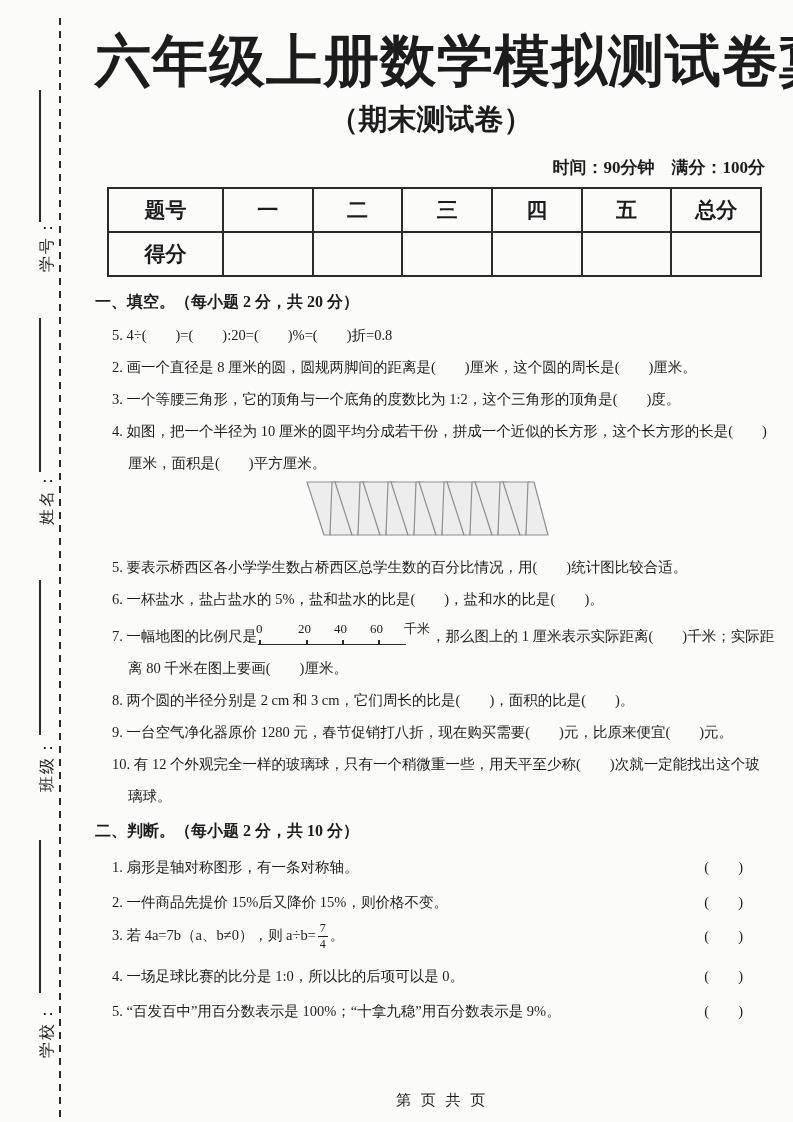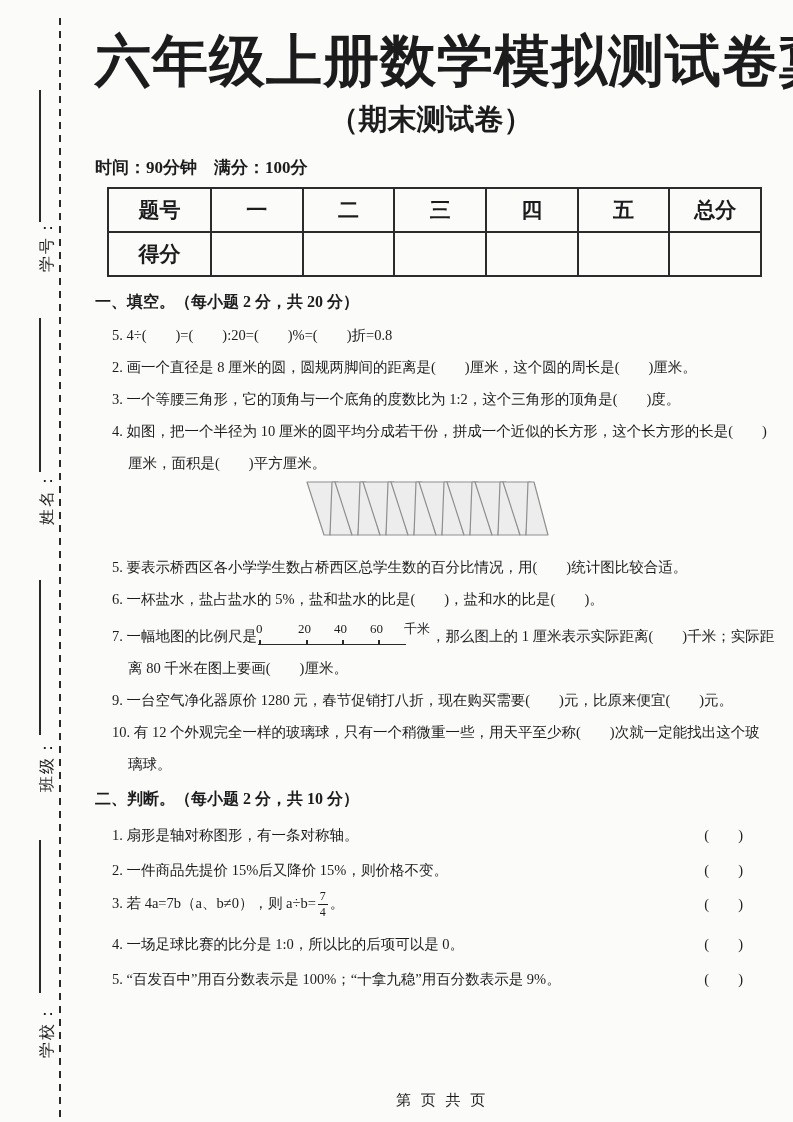--- a/index.html
+++ b/index.html
@@ -8,21 +8,21 @@
   .binding{position:absolute;left:59px;top:18px;bottom:0;width:2px;
     background:repeating-linear-gradient(to bottom,#2a2a2a 0 7px,transparent 7px 13px);}
   .writing-line{position:absolute;left:39px;width:2px;background:#2a2a2a;}
   .sidebar-label{position:absolute;left:37px;font-size:16px;letter-spacing:2px;white-space:nowrap;
     transform:rotate(-90deg);transform-origin:left top;}
   .content{position:absolute;left:95px;top:0;width:672px;}
   h1{margin-top:36px;font-family:"Liberation Sans",sans-serif;font-size:56px;line-height:50px;
     text-align:center;font-weight:bold;white-space:nowrap;letter-spacing:1px;}
   h2{margin-top:14px;font-family:"Liberation Sans",sans-serif;font-size:29px;line-height:38px;
     text-align:center;font-weight:bold;}
-  .time{margin-top:18px;font-size:17px;font-weight:bold;line-height:24px;padding-right:2px;}
+  .time{margin-top:18px;font-size:17px;font-weight:bold;text-align:right;line-height:24px;padding-right:2px;}
   table.score{border-collapse:collapse;margin:7px 0 0 12px;width:655px;table-layout:fixed;}
   table.score td{border:2px solid #2b2b2b;height:44px;text-align:center;font-size:21px;font-weight:bold;
     font-family:"Liberation Sans",sans-serif;}
   .sec-head{margin-top:14px;font-size:16px;font-weight:bold;line-height:22px;white-space:nowrap;}
   .q-line{margin-top:12px;line-height:20px;font-size:14.5px;padding-left:17px;white-space:nowrap;}
   .q-line.cont{padding-left:33px;}
   .fig-wrap{margin:6px 0 8px;text-align:center;}
   .j-line{margin-top:15px;line-height:20px;font-size:14.5px;padding:0 24px 0 17px;display:flex;
     justify-content:space-between;white-space:nowrap;}
   .j-line.tall{margin-top:8px;align-items:center;line-height:30px;}
@@ -51,21 +51,21 @@
     <div class="sidebar-label" style="top: 1058px;">学校：</div>
   </div>
 
 <div class="content">
   <h1>六年级上册数学模拟测试卷冀教版</h1>
   <h2>（期末测试卷）</h2>
   <div class="time">时间：90分钟　满分：100分</div>
   <table class="score">
       <tbody>
         <tr>
-          <td style="width: 103px;">题号</td>
+          <td style="width: 115px;">题号</td>
           <td>一</td>
           <td>二</td>
           <td>三</td>
           <td>四</td>
           <td>五</td>
           <td>总分</td>
         </tr>
         <tr>
           <td>得分</td>
           <td></td>
@@ -99,20 +99,21 @@
           <path d="M 167 3 L 173 3 L 187 56 L 165 56 Z" fill="#ededed" stroke="#8f8f8f" stroke-width="1.2" stroke-linejoin="round"></path>
           <path d="M 170 3 L 198 3 L 193 56 L 187 56 Z" fill="#ededed" stroke="#8f8f8f" stroke-width="1.2" stroke-linejoin="round"></path>
           <path d="M 195 3 L 201 3 L 215 56 L 193 56 Z" fill="#ededed" stroke="#8f8f8f" stroke-width="1.2" stroke-linejoin="round"></path>
           <path d="M 198 3 L 226 3 L 221 56 L 215 56 Z" fill="#ededed" stroke="#8f8f8f" stroke-width="1.2" stroke-linejoin="round"></path>
           <path d="M 223 3 L 229 3 L 243 56 L 221 56 Z" fill="#ededed" stroke="#8f8f8f" stroke-width="1.2" stroke-linejoin="round"></path>
         </svg></div>
       <div class="q-line">5. 要表示桥西区各小学学生数占桥西区总学生数的百分比情况，用(　　)统计图比较合适。</div>
       <div class="q-line">6. 一杯盐水，盐占盐水的 5%，盐和盐水的比是(　　)，盐和水的比是(　　)。</div>
       <div class="q-line"><span>7. 一幅地图的比例尺是</span><span class="ruler"><span class="ruler-num" style="left: -2px;">0</span><span class="ruler-tick" style="left: 1px;"></span><span class="ruler-num" style="left: 40px;">20</span><span class="ruler-tick" style="left: 48px;"></span><span class="ruler-num" style="left: 76px;">40</span><span class="ruler-tick" style="left: 84px;"></span><span class="ruler-num" style="left: 112px;">60</span><span class="ruler-tick" style="left: 120px;"></span><span class="ruler-base"></span><span class="ruler-unit">千米</span></span><span>，那么图上的 1 厘米表示实际距离(　　)千米；实际距</span></div>
       <div class="q-line cont">离 80 千米在图上要画(　　)厘米。</div>
+      <div class="q-line">8. 两个圆的半径分别是 2 cm 和 3 cm，它们周长的比是(　　)，面积的比是(　　)。</div>
       <div class="q-line">9. 一台空气净化器原价 1280 元，春节促销打八折，现在购买需要(　　)元，比原来便宜(　　)元。</div>
       <div class="q-line">10. 有 12 个外观完全一样的玻璃球，只有一个稍微重一些，用天平至少称(　　)次就一定能找出这个玻</div>
       <div class="q-line cont">璃球。</div>
     </div>
   <div class="sec-head">二、判断。（每小题 2 分，共 10 分）</div>
   <div id="sec2">
       <div class="j-line">
         <span>1. 扇形是轴对称图形，有一条对称轴。</span>
         <span class="j-paren">(　　)</span>
       </div>

